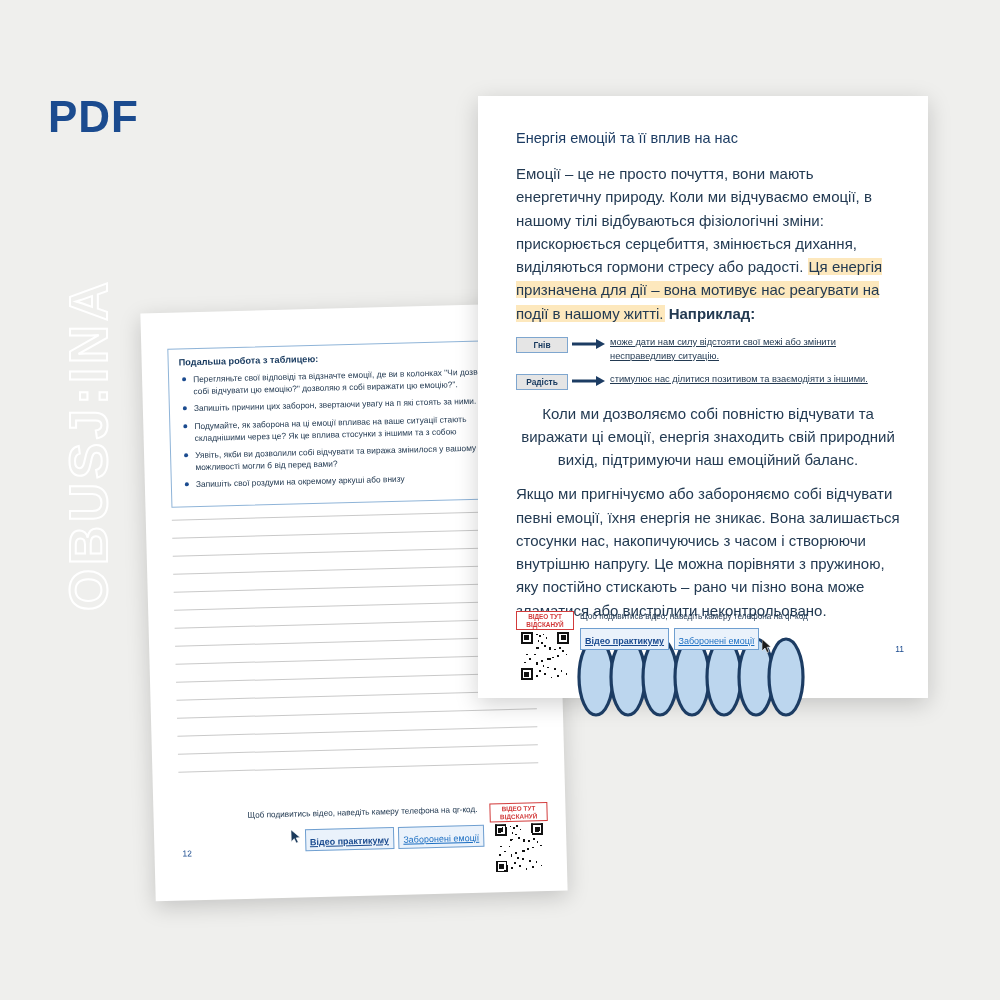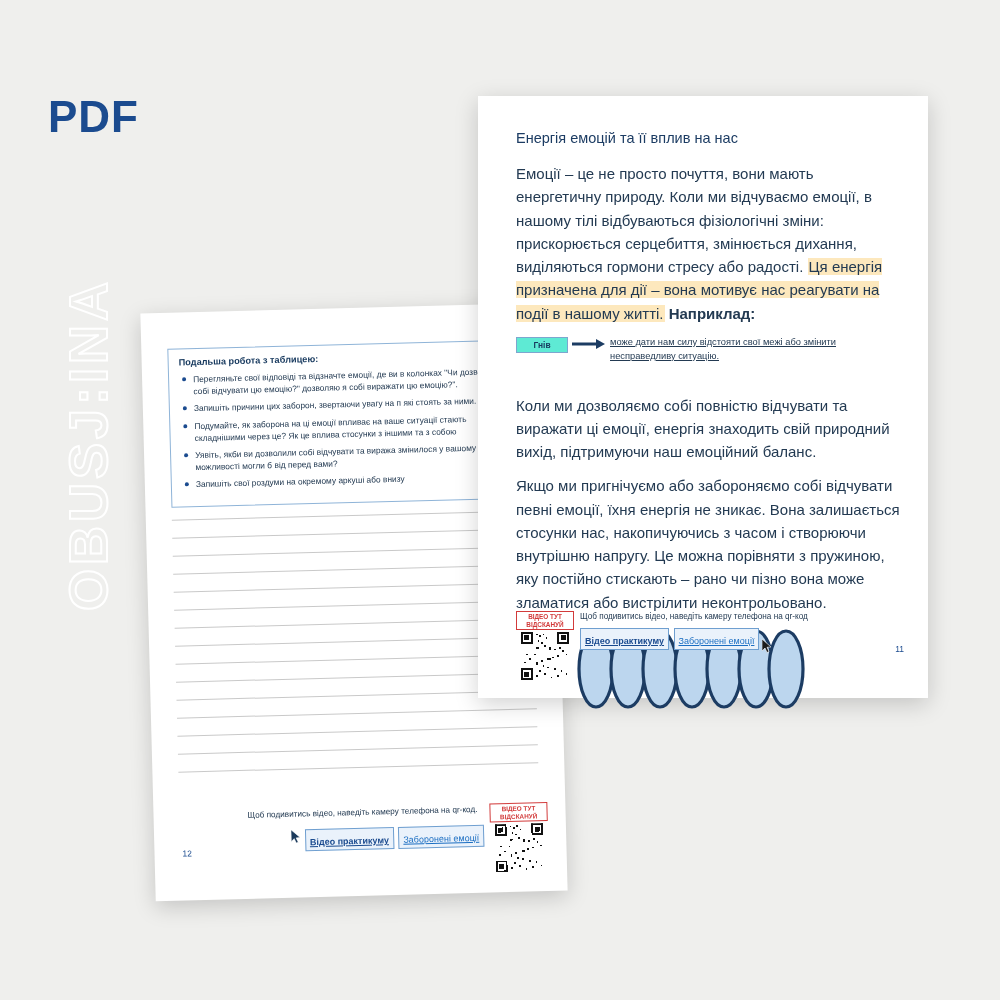--- a/index.html
+++ b/index.html
@@ -92,21 +92,21 @@
 
   
   .emo-row {
     display: flex;
     align-items: flex-start;
     margin-bottom: 9px;
   }
   .emo-chip {
     width: 52px;
     min-height: 14px;
-    background: #5eead4;
+    background: #e5e5e5;
     border: 1px solid #7ea6cf;
     color: #17395e;
     font-size: 8.4px;
     font-weight: bold;
     text-align: center;
     padding: 2px 3px;
     box-sizing: border-box;
     margin-top: 1px;
     flex: 0 0 auto;
   }
@@ -394,22 +394,32 @@
       <div class="emo-arrow">
         <svg width="34" height="12" viewBox="0 0 34 12">
             <path d="M0 6 L24 6" stroke="#1c3c63" stroke-width="3"></path>
             <path d="M24 1 L33 6 L24 11 Z" fill="#1c3c63"></path>
           </svg>
       </div>
       <div class="emo-text">може дати нам силу відстояти свої межі або змінити несправедливу ситуацію.</div>
     </div>
 
 
-
-    <p class="rp-para" style="margin-top:30px;">Коли ми дозволяємо собі повністю відчувати та виражати ці емоції, енергія знаходить свій природний вихід, підтримуючи наш емоційний баланс.</p>
+    <div class="emo-row">
+      <div class="emo-chip">Радість</div>
+      <div class="emo-arrow">
+        <svg width="34" height="12" viewBox="0 0 34 12">
+            <path d="M0 6 L24 6" stroke="#1c3c63" stroke-width="3"></path>
+            <path d="M24 1 L33 6 L24 11 Z" fill="#1c3c63"></path>
+          </svg>
+      </div>
+      <div class="emo-text">стимулює нас ділитися позитивом та взаємодіяти з іншими.</div>
+    </div>
+
+    <p class="rp-para" style="margin-top:12px;text-align:center;">Коли ми дозволяємо собі повністю відчувати та виражати ці емоції, енергія знаходить свій природний вихід, підтримуючи наш емоційний баланс.</p>
     <p class="rp-para">Якщо ми пригнічуємо або забороняємо собі відчувати певні емоції, їхня енергія не зникає. Вона залишається стосунки нас, накопичуючись з часом і створюючи внутрішню напругу. Це можна порівняти з пружиною, яку постійно стискають – рано чи пізно вона може зламатися або вистрілити неконтрольовано.</p>
 
     <div class="spring-wrap">
       <svg width="245" height="82" viewBox="0 0 245 82">
         <g fill="#bcd6ee" stroke="#1c3c63" stroke-width="3.2">
           <ellipse cx="28" cy="41" rx="17" ry="38"></ellipse>
           <ellipse cx="60" cy="41" rx="17" ry="38"></ellipse>
           <ellipse cx="92" cy="41" rx="17" ry="38"></ellipse>
           <ellipse cx="124" cy="41" rx="17" ry="38"></ellipse>
           <ellipse cx="156" cy="41" rx="17" ry="38"></ellipse>

